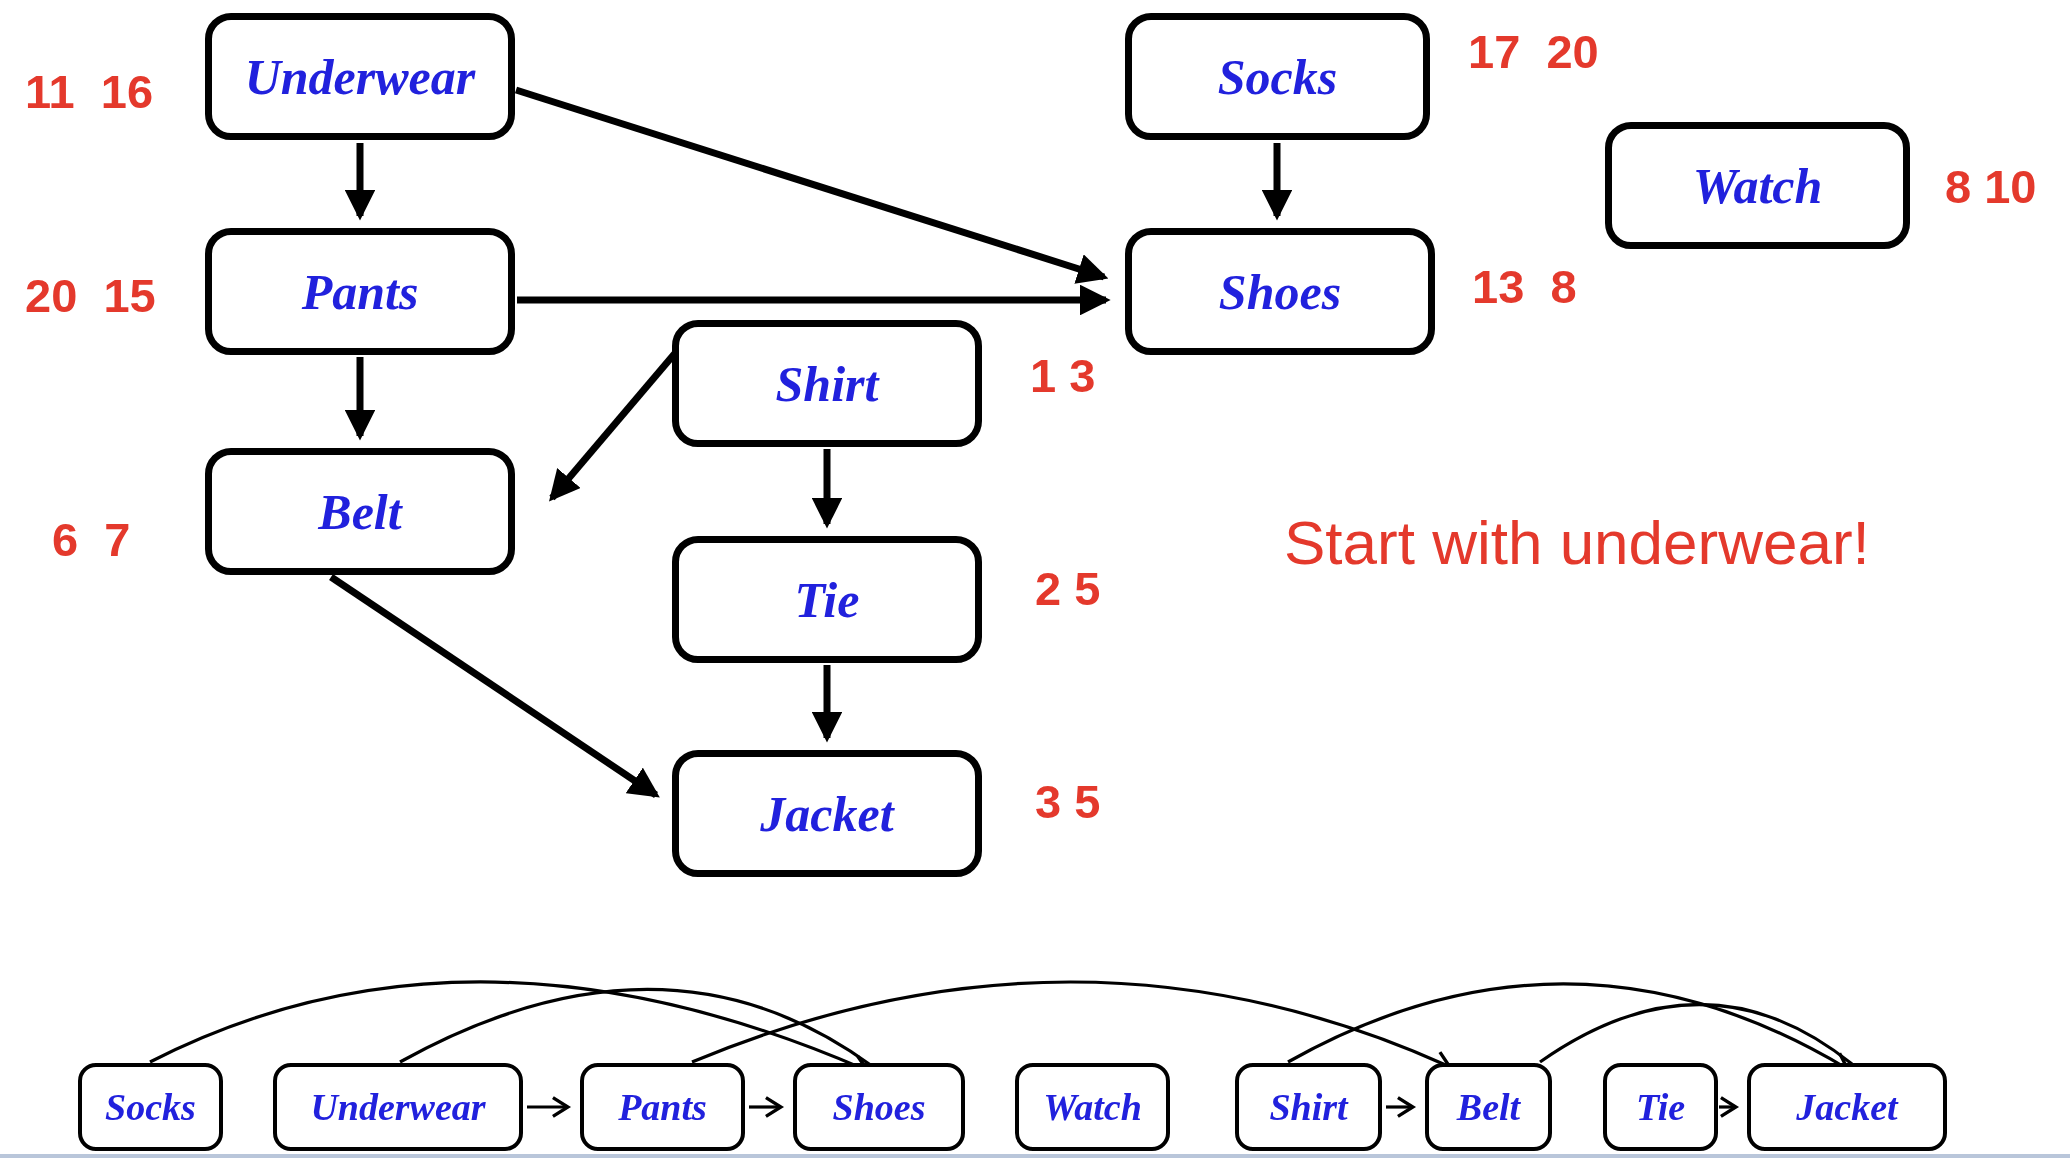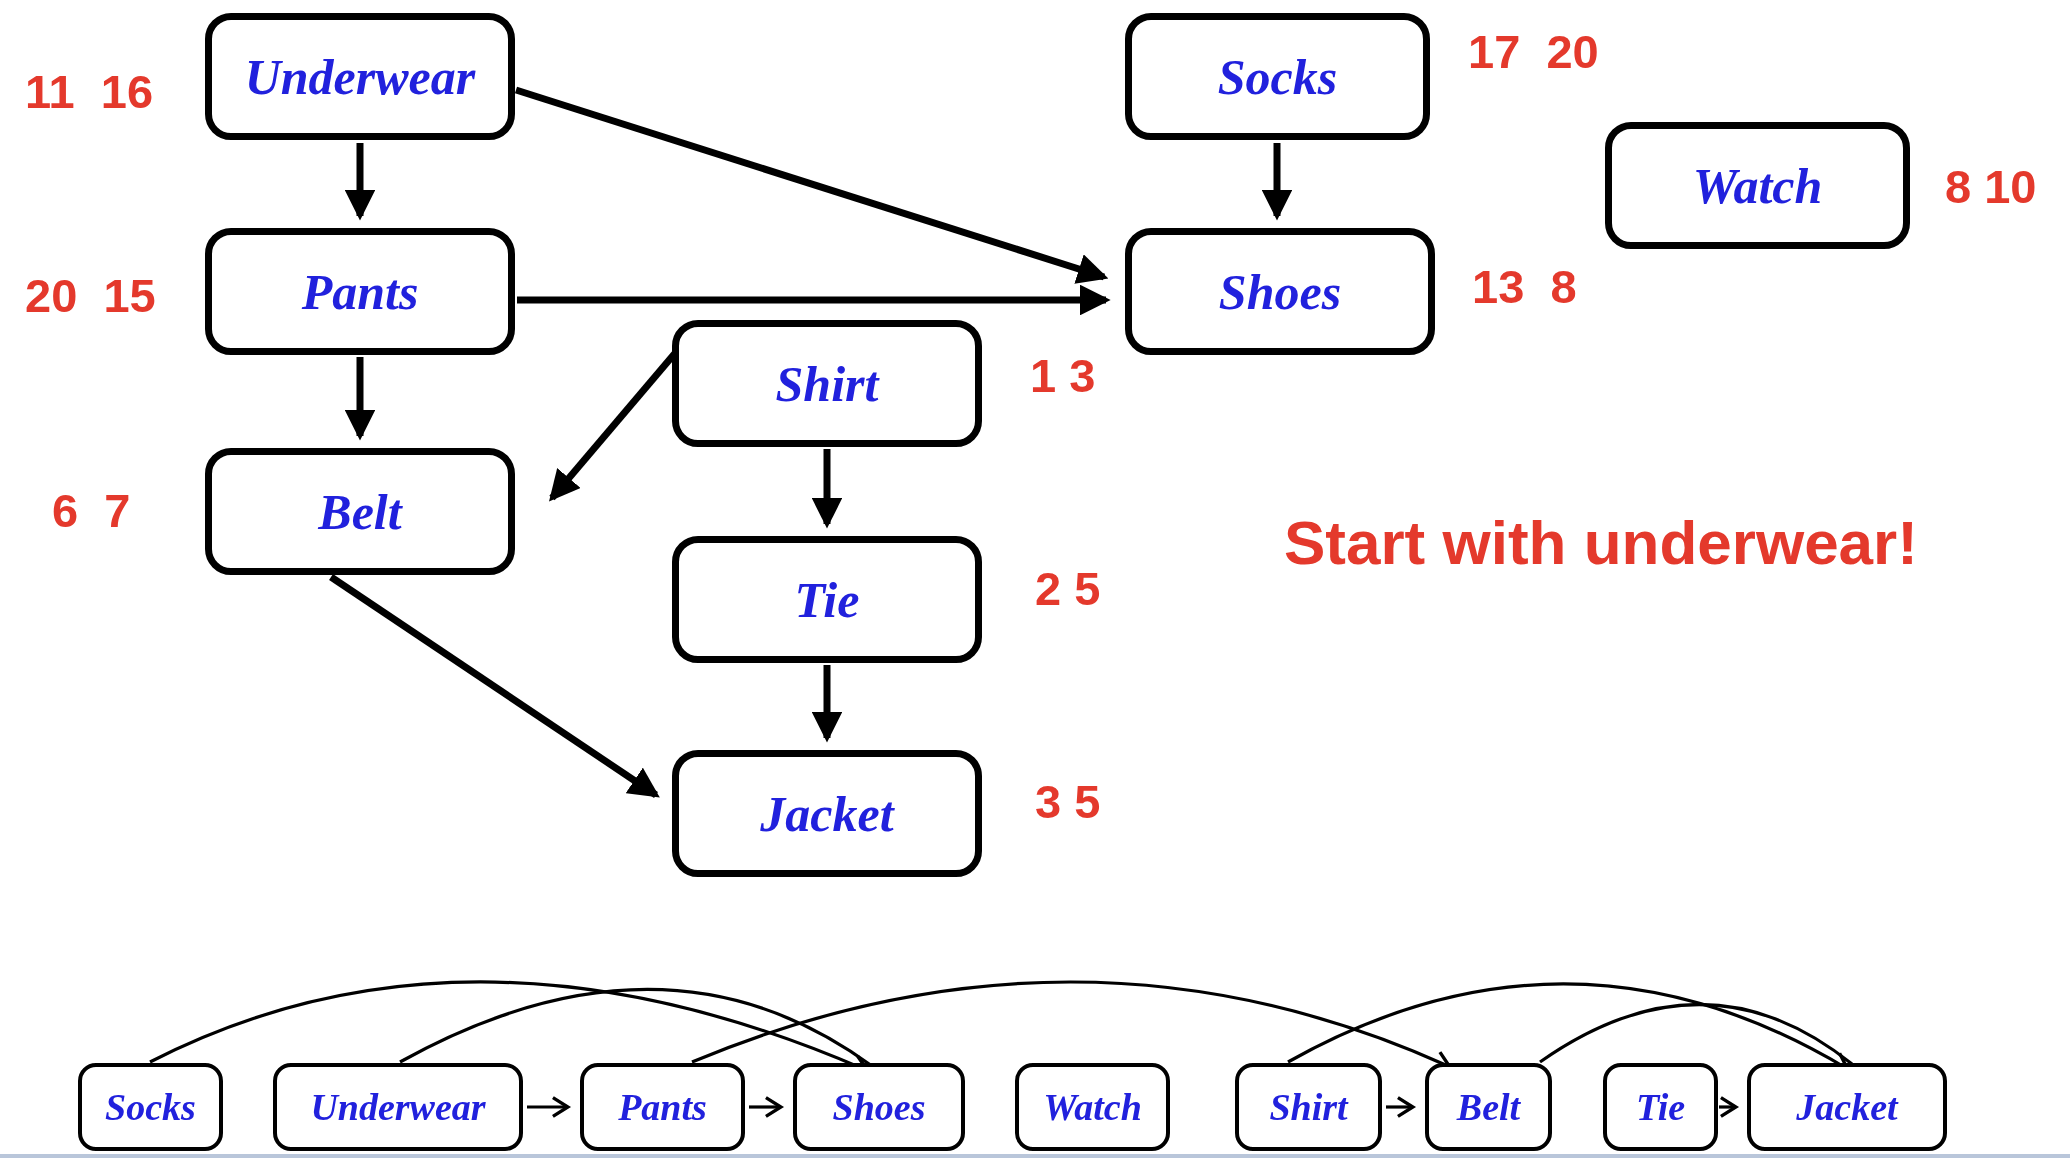--- a/index.html
+++ b/index.html
@@ -26,21 +26,21 @@
   .bnode .lbl{
     color:#2121dd;font-weight:bold;font-style:italic;font-size:38px;
     font-family:"Liberation Serif", serif;white-space:nowrap;
   }
   .times{
     position:absolute;color:#e4392c;font-weight:bold;font-size:47px;
     font-family:"Liberation Sans", sans-serif;white-space:pre;line-height:1;
   }
   .note{
     position:absolute;left:1284px;top:512px;color:#e4392c;
-    font-family:"Liberation Sans", sans-serif;font-size:62px;font-weight:bold;
+    font-family:"Liberation Sans", sans-serif;font-size:62px;font-weight:normal;
     white-space:nowrap;line-height:1;
   }
   .footer-rule{
     position:absolute;left:0;top:1154px;width:2070px;height:4px;background:#b9c6da;
   }
 </style>
 </head>
 <body>
 
 <div id="stage">
@@ -104,21 +104,21 @@
   </div>
   <div class="node" style="left:1125px;top:228px;width:310px;height:127px">
     <span class="lbl">Shoes</span>
   </div>
   <div class="node" style="left:1605px;top:122px;width:305px;height:127px">
     <span class="lbl">Watch</span>
   </div>
 
   <div class="times" style="left:25px;top:68px">11  16</div>
   <div class="times" style="left:25px;top:272px">20  15</div>
-  <div class="times" style="left:52px;top:487px">6  7</div>
+  <div class="times" style="left:52px;top:516px">6  7</div>
   <div class="times" style="left:1030px;top:352px">1 3</div>
   <div class="times" style="left:1035px;top:565px">2 5</div>
   <div class="times" style="left:1035px;top:778px">3 5</div>
   <div class="times" style="left:1468px;top:28px">17  20</div>
   <div class="times" style="left:1472px;top:263px">13  8</div>
   <div class="times" style="left:1945px;top:163px">8 10</div>
 
   <div class="note">Start with underwear!</div>
 
   <div class="bnode" style="left:78px;width:145px">

